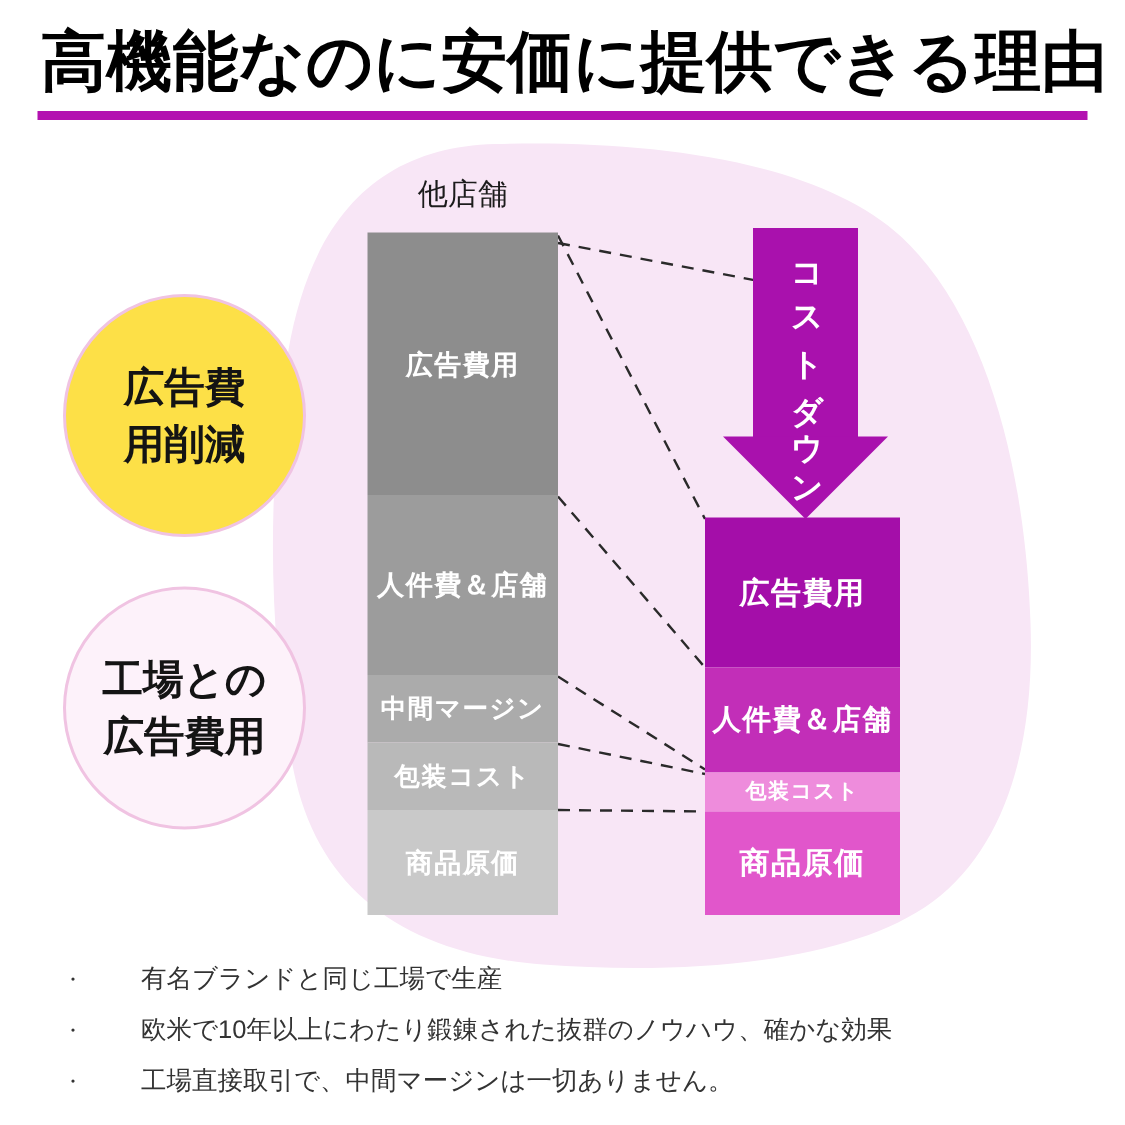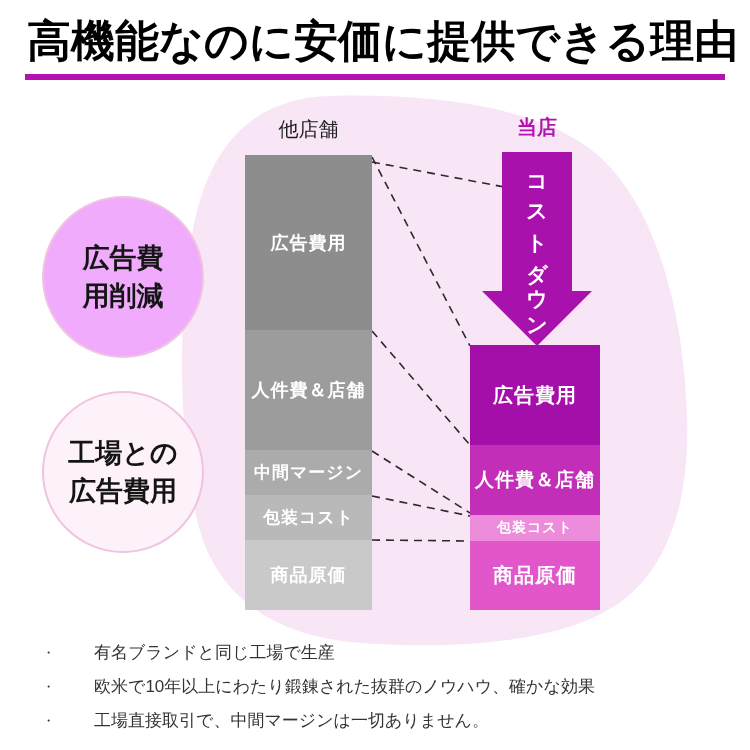--- a/index.html
+++ b/index.html
@@ -45,21 +45,20 @@
     <path d="M 330 96 C 255 98 208 142 192 235 C 178 320 178 425 196 515
          C 212 592 268 636 362 643 C 455 650 565 643 622 601
          C 670 565 690 498 687 415 C 684 325 662 215 601 158
          C 545 106 430 93 330 96 Z" fill="#f8e6f6"></path>
   </svg>
 
   <h1 class="title">高機能なのに安価に提供できる理由</h1>
   <div class="title-rule" style="background: rgb(179, 18, 176);"></div>
 
   <div class="col-label other-label">他店舗</div>
-  <div class="col-label ours-label" style="color: rgb(179, 18, 176);">当店</div>
 
   <svg class="lines-svg" width="750" height="750" viewBox="0 0 750 750">
     <g fill="none" stroke-width="1.6" stroke-dasharray="8 6" stroke="#2a2a2a">
       <line x1="372" y1="162" x2="552" y2="196"></line>
       <line x1="372" y1="157" x2="470" y2="346"></line>
       <line x1="372" y1="331" x2="470" y2="445"></line>
       <line x1="372" y1="451" x2="470" y2="513"></line>
       <line x1="372" y1="496" x2="470" y2="516"></line>
       <line x1="372" y1="540" x2="470" y2="541"></line>
     </g>
@@ -95,21 +94,21 @@
       <span>人件費＆店舗</span>
     </div>
     <div class="seg" style="height: 26px; background: rgb(238, 140, 220); font-size: 14px;">
       <span>包装コスト</span>
     </div>
     <div class="seg" style="height: 69px; background: rgb(225, 86, 203); font-size: 20px;">
       <span>商品原価</span>
     </div>
   </div>
 
-  <div class="circle circle-1" style="background: #f0abfc; border-color: rgb(240, 195, 226);">
+  <div class="circle circle-1" style="background: #fde047; border-color: rgb(240, 195, 226);">
     <span>広告費</span>
     <span>用削減</span>
   </div>
 
   <div class="circle circle-2" style="background: rgb(253, 242, 250); border-color: rgb(240, 195, 226);">
     <span>工場との</span>
     <span>広告費用</span>
   </div>
 
   <div class="bullets">

